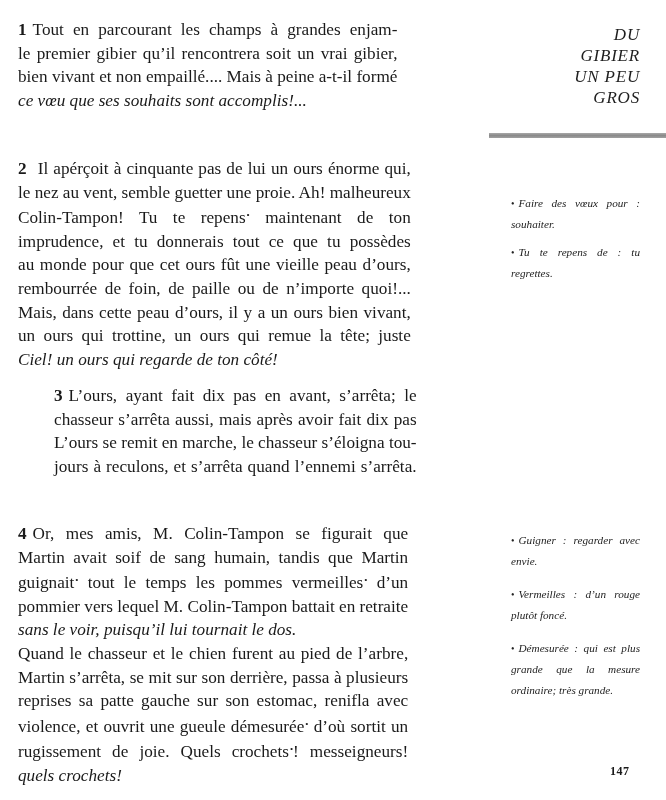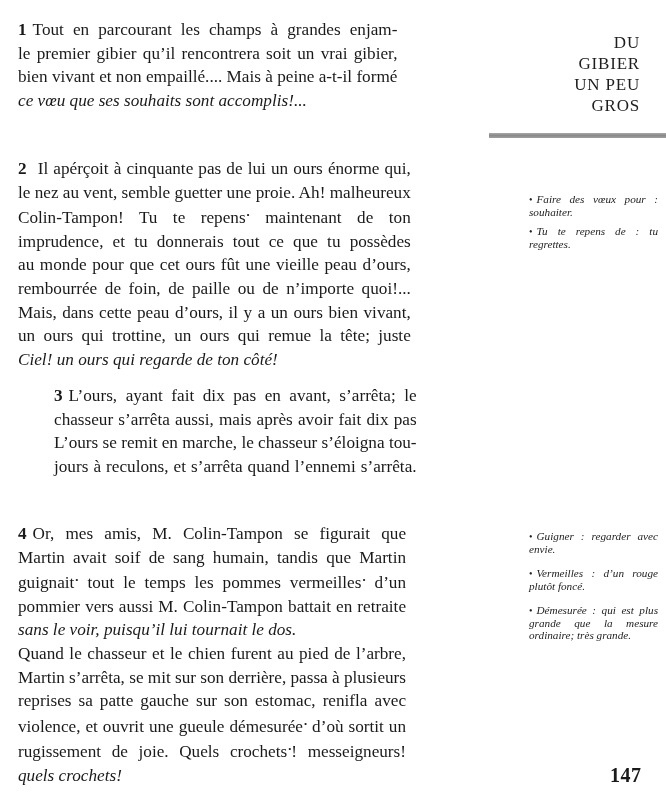--- a/index.html
+++ b/index.html
@@ -49,61 +49,61 @@
     #p1 { position: absolute; top: 0; }
     #p2 { position: absolute; top: 139px; }
     #p3 { position: absolute; top: 366px; margin-left: 36px; }
     #p4 { position: absolute; top: 504px; }
 
     .title-block {
       position: absolute;
       right: 26px;
       top: 24px;
       text-align: right;
+      font-style: italic;
       font-size: 17px;
       line-height: 21px;
       letter-spacing: 0.8px;
       color: #1e1e1e;
-      margin-top: 8px;
     }
     .title-block span { display: block; }
     .rule {
       position: absolute;
       left: 489px;
       top: 133px;
       width: 177px;
       height: 5px;
       background: linear-gradient(#a8a8a8, #8a8a8a 50%, #a0a0a0);
     }
     .notes {
       position: absolute;
-      left: 529px;
+      left: 511px;
       width: 129px;
       font-style: italic;
       font-size: 11.2px;
-      line-height: 12px;
+      line-height: 21px;
       color: #222;
     }
     .note {
       margin: 0 0 7px 0;
       text-align: justify;
     }
     .note .bullet {
       font-style: normal;
       font-size: 10px;
       margin-right: 4px;
     }
     #notes-a { top: 193px; }
     #notes-b { top: 530px; }
     #notes-b .note { margin-bottom: 12px; }
     .page-num {
       position: absolute;
       left: 610px;
       top: 764px;
-      font-size: 20px;
+      font-size: 12px;
       font-weight: bold;
       color: #1a1a1a;
       letter-spacing: 0.5px;
     }
   </style>
 </head>
 <body>
 
 <div class="main-col">
 
@@ -130,21 +130,21 @@
     <span class="line"><span class="para-num">3</span><span>L’ours, ayant fait dix pas en avant, s’arrêta; le</span></span>
     <span class="line">chasseur s’arrêta aussi, mais après avoir fait dix pas</span>
     <span class="line">L’ours se remit en marche, le chasseur s’éloigna tou-</span>
     <span class="line">jours à reculons, et s’arrêta quand l’ennemi s’arrêta.</span>
   </div>
 
   <div class="para" id="p4">
     <span class="line"><span class="para-num">4</span><span>Or, mes amis, M. Colin-Tampon se figurait que</span></span>
     <span class="line">Martin avait soif de sang humain, tandis que Martin</span>
     <span class="line"><span>guignait</span><span class="sup-dot">•</span> <span>tout le temps les pommes vermeilles</span><span class="sup-dot">•</span> <span>d’un</span></span>
-    <span class="line">pommier vers aussi M. Colin-Tampon battait en retraite</span>
+    <span class="line">pommier vers lequel M. Colin-Tampon battait en retraite</span>
     <span class="line last">sans le voir, puisqu’il lui tournait le dos.</span>
     <span class="line">Quand le chasseur et le chien furent au pied de l’arbre,</span>
     <span class="line">Martin s’arrêta, se mit sur son derrière, passa à plusieurs</span>
     <span class="line">reprises sa patte gauche sur son estomac, renifla avec</span>
     <span class="line"><span>violence, et ouvrit une gueule démesurée</span><span class="sup-dot">•</span> <span>d’où sortit un</span></span>
     <span class="line"><span>rugissement de joie. Quels crochets</span><span class="sup-dot">•</span><span>! messeigneurs!</span></span>
     <span class="line last">quels crochets!</span>
   </div>
 
 </div>

